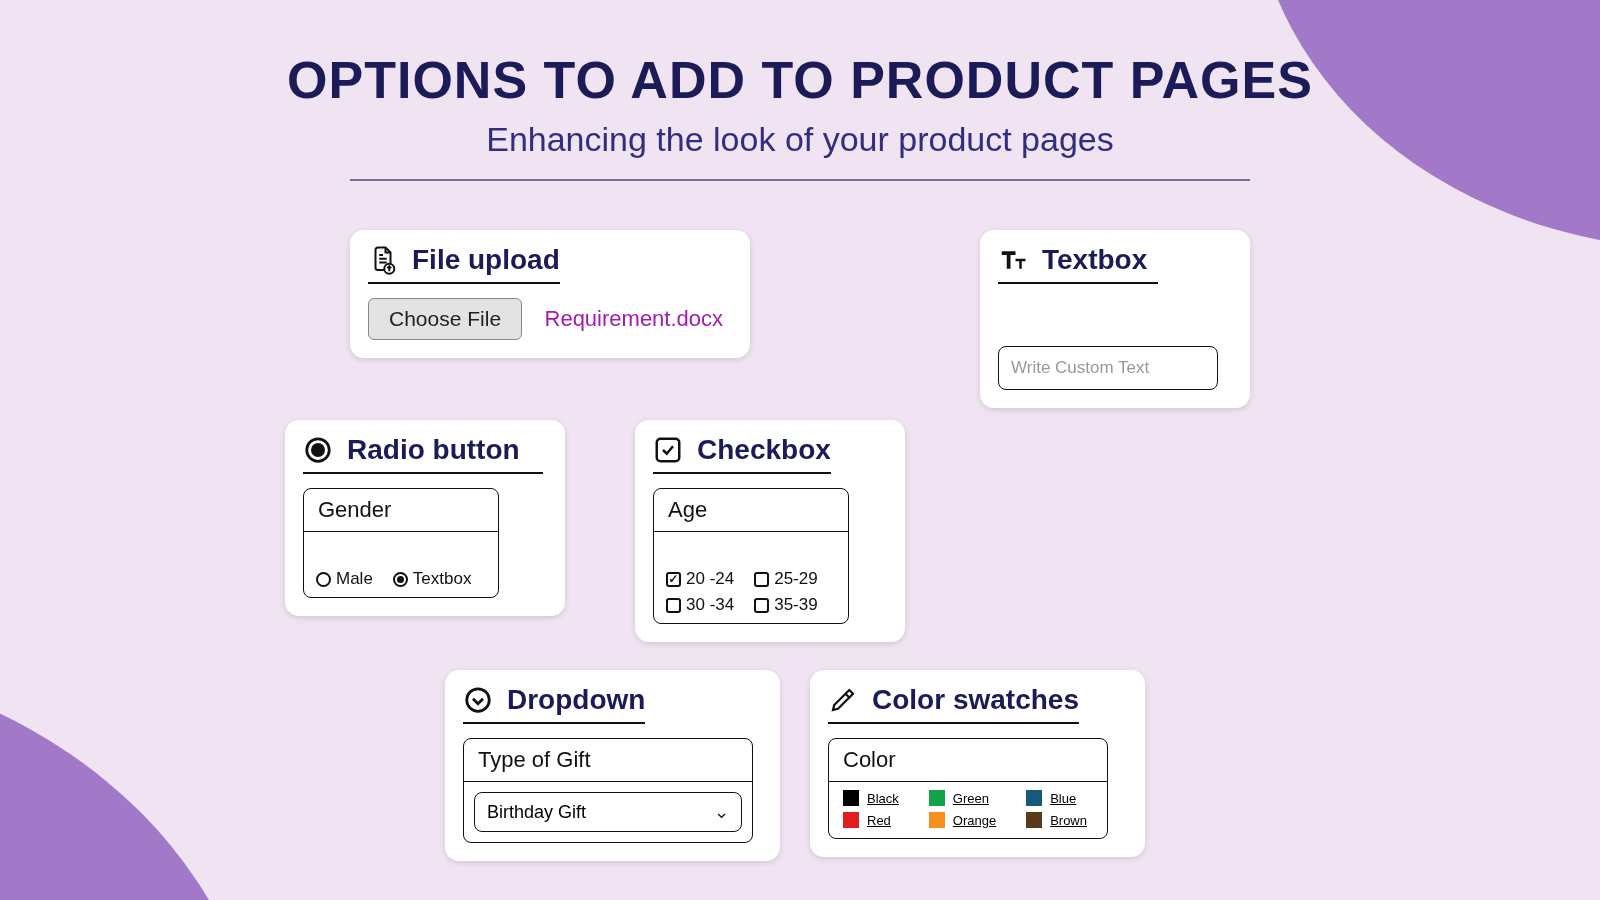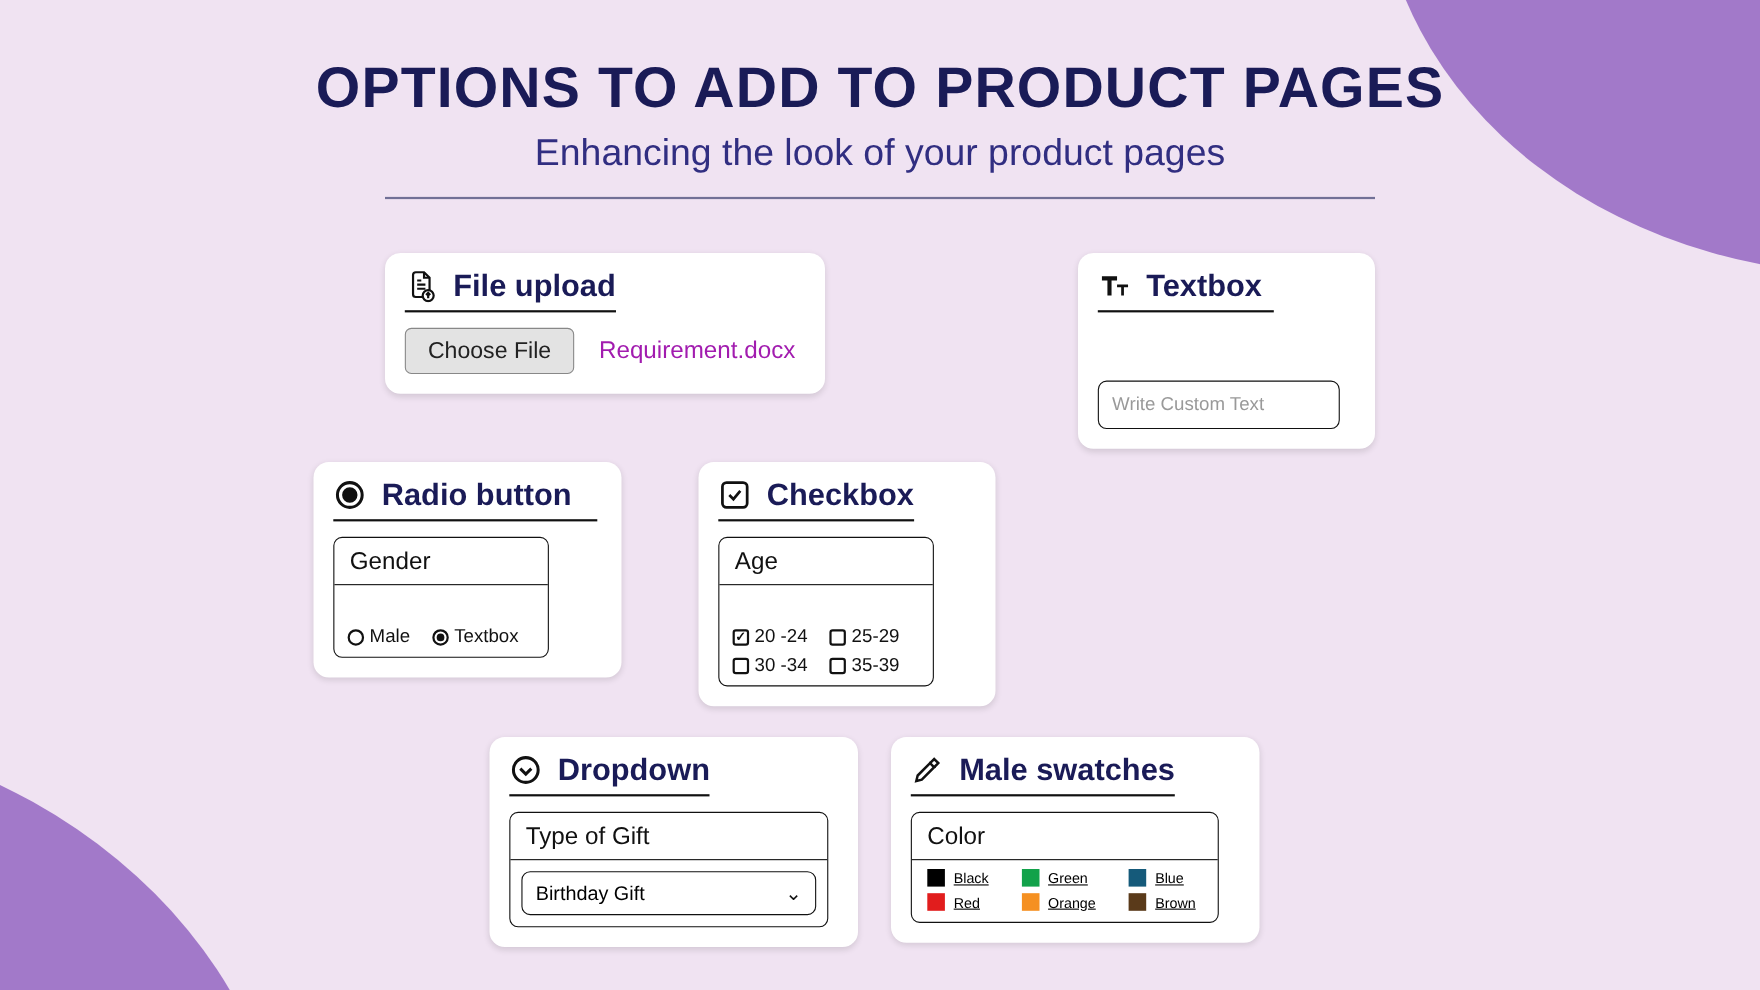--- a/index.html
+++ b/index.html
@@ -327,21 +327,21 @@
   </div>
 
   <div class="card" style="left:810px; top:670px; width:335px;">
     <div class="card-head wide">
       <span class="icon">
         <svg viewBox="0 0 24 24" width="30" height="30" fill="none" stroke="#111" stroke-width="1.8">
           <path d="M4 20l1-4 9-9 3 3-9 9-4 1z"></path>
             <path d="M14 7l3-3 3 3-3 3"></path>
         </svg>
       </span>
-      <span class="card-title">Male swatches</span>
+      <span class="card-title">Color swatches</span>
     </div>
     <div class="panel swatch-panel">
       <div class="panel-title">Color</div>
       <div class="swatch-body" id="swatches">
           <span class="swatch">
             <span class="sq" style="background:#000000"></span>
             <span>Black</span>
           </span>
           <span class="swatch">
             <span class="sq" style="background:#12a24a"></span>

